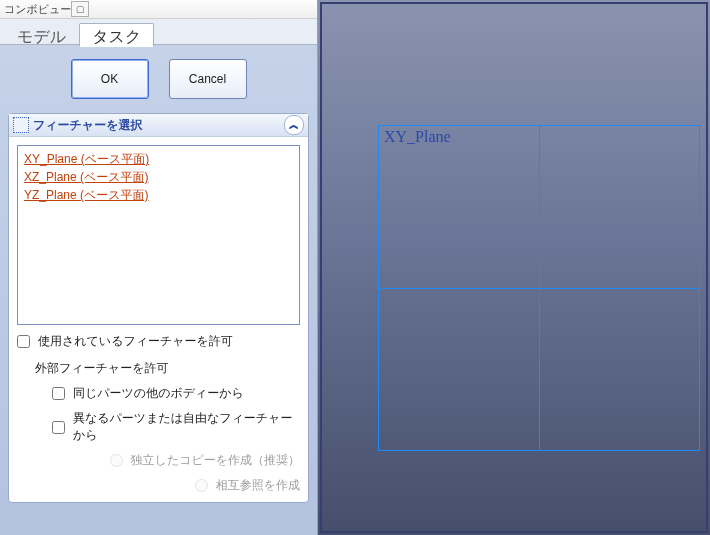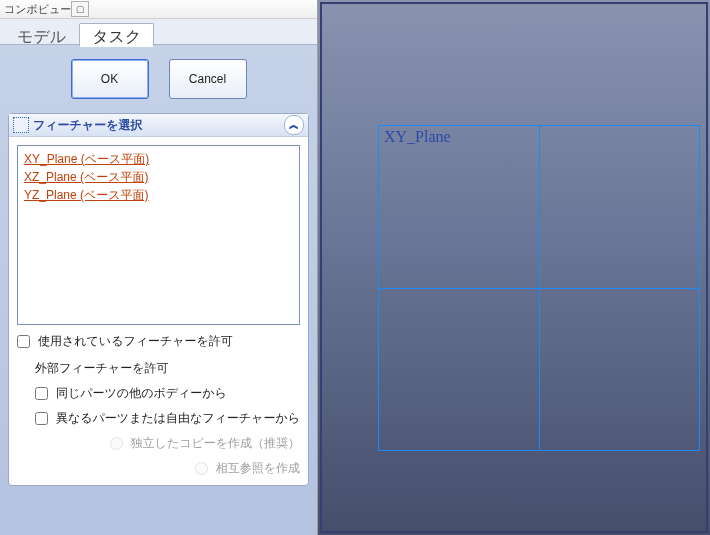--- a/index.html
+++ b/index.html
@@ -172,21 +172,21 @@
     line-height: 16px;
   }
   .opt-row {
     display: flex;
     align-items: center;
     gap: 6px;
     margin-top: 8px;
     color: #222;
   }
   .opt-row.indent {
-    margin-left: 18px;
+    margin-left: 35px;
   }
   .opt-row input[type="checkbox"],
   .opt-row input[type="radio"] {
     margin: 0 2px 0 0;
   }
   .section-label {
     margin: 10px 0 2px 18px;
     color: #222;
   }
   .opt-row.disabled {

